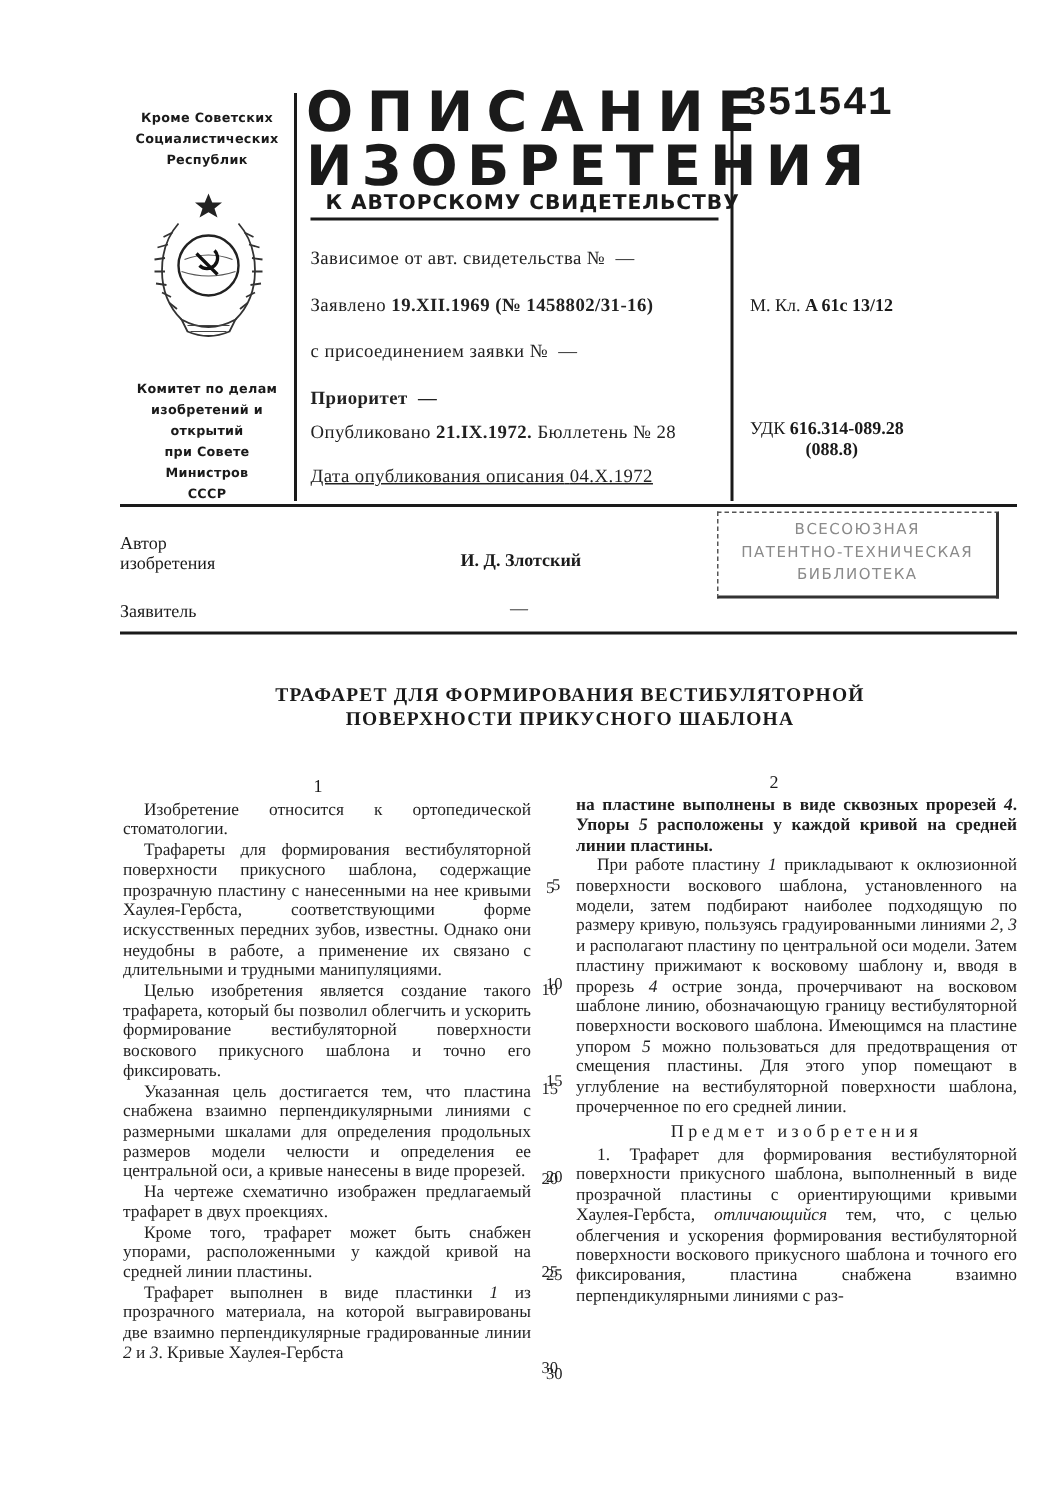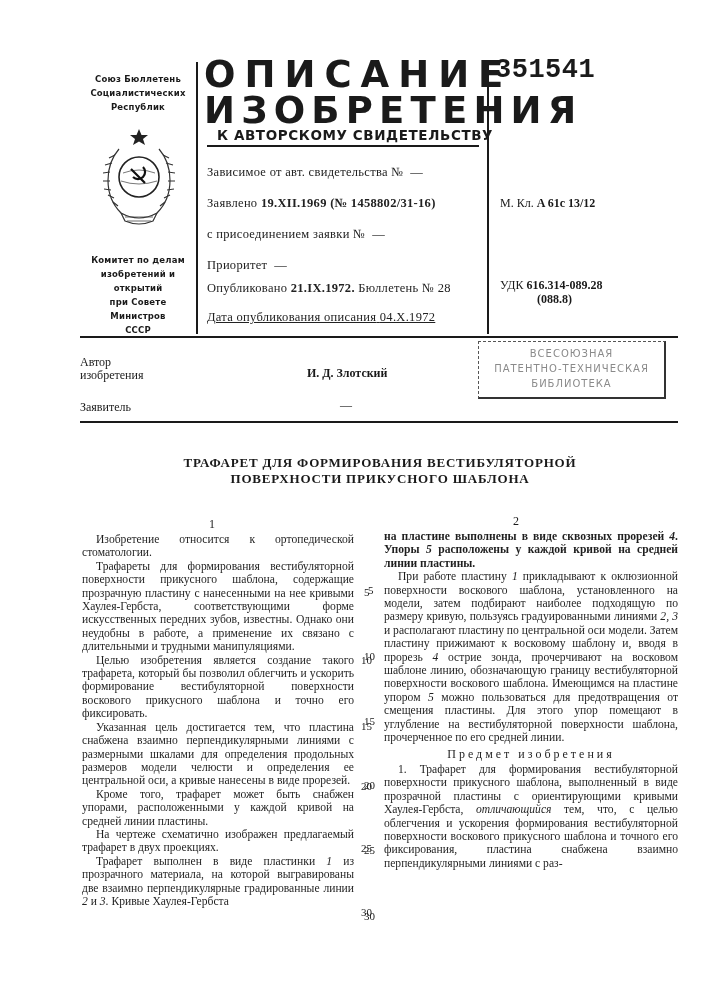--- a/index.html
+++ b/index.html
@@ -21,21 +21,21 @@
   .col p.noind { text-indent: 0; font-weight: bold; }
   .linenum { position: absolute; font-size: 11px; color: #222; }
   .stamp { left: 478px; top: 341px; width: 188px; height: 58px; border: 1px dashed #555; border-bottom: 2px solid #333; border-right: 2px solid #333; color: #8a8a8a; font-family: "DejaVu Sans", "Liberation Sans", sans-serif; font-size: 10px; text-align: center; line-height: 15px; letter-spacing: 1px; padding-top: 4px; box-sizing: border-box; }
   .section-head { text-align: center; letter-spacing: 3px; font-size: 12px; margin: 3px 0 2px 0; }
   i { font-style: italic; }
 </style>
 </head>
 <body>
 
 <div class="abs left-org sans" style="top:72px;">
-  <div>Союз Бюллетень</div>
+  <div>Кроме Советских</div>
   <div>Социалистических</div>
   <div>Республик</div>
 </div>
 
 <div class="abs" style="left:97px; top:125px; width:84px; height:108px;">
   <svg width="84" height="108" viewBox="0 0 84 108">
     <polygon points="42,4 44.5,10 51,10 46,14 48,20 42,16.5 36,20 38,14 33,10 39.5,10" fill="#222"></polygon>
     <g fill="none" stroke="#333" stroke-width="1.2">
       <path d="M22,24 C8,40 6,70 24,88"></path>
       <path d="M62,24 C76,40 78,70 60,88"></path>
@@ -71,21 +71,21 @@
   <span>Зависимое от авт. свидетельства №</span>&nbsp;&nbsp;<span>—</span>
 </div>
 <div class="abs meta-line" style="top:196px;">
   <span>Заявлено</span>
   <b>19.XII.1969</b>
   <b>(№ 1458802/31-16)</b>
 </div>
 <div class="abs meta-line" style="top:227px;">
   <span>с присоединением заявки №</span>&nbsp;&nbsp;<span>—</span>
 </div>
-<div class="abs meta-line" style="top:258px;">
+<div class="abs meta-line" style="top:258px;font-weight:bold;">
   <span>Приоритет</span>&nbsp;&nbsp;<span>—</span>
 </div>
 <div class="abs meta-line" style="top:281px;">
   <span>Опубликовано</span>
   <b>21.IX.1972.</b>
   <span>Бюллетень №</span>
   <span>28</span>
 </div>
 <div class="abs meta-line" style="top:310px;text-decoration:underline;">
   <span>Дата опубликования описания</span>
@@ -128,22 +128,22 @@
 </div>
 
 <div class="abs" style="left:209px; top:517px; font-size:12px;">1</div>
 <div class="abs" style="left:513px; top:514px; font-size:12px;">2</div>
 
 <div class="abs col" style="left:82px; top:533px; width:272px;">
   <p>Изобретение относится к ортопедической стоматологии.</p>
   <p>Трафареты для формирования вестибулятор­ной поверхности прикусного шаблона, содер­жащие прозрачную пластину с нанесенными на нее кривыми Хаулея-Гербста, соответству­ющими форме искусственных передних зубов, известны. Однако они неудобны в работе, а применение их связано с длительными и труд­ными манипуляциями.</p>
   <p>Целью изобретения является создание тако­го трафарета, который бы позволил облегчить и ускорить формирование вестибуляторной по­верхности воскового прикусного шаблона и точно его фиксировать.</p>
   <p>Указанная цель достигается тем, что пла­стина снабжена взаимно перпендикулярными линиями с размерными шкалами для опреде­ления продольных размеров модели челюсти и определения ее центральной оси, а кривые на­несены в виде прорезей.</p>
+  <p>На чертеже схематично изображен предла­гаемый трафарет в двух проекциях.</p>
   <p>Кроме того, трафарет может быть снабжен упорами, расположенными у каждой кривой на средней линии пластины.</p>
-  <p>На чертеже схематично изображен предла­гаемый трафарет в двух проекциях.</p>
   <p><span>Трафарет выполнен в виде пластинки </span><i>1</i><span> из прозрачного материала, на которой выграви­рованы две взаимно перпендикулярные гради­рованные линии </span><i>2</i><span> и </span><i>3</i><span>. Кривые Хаулея-Гербста</span></p>
 </div>
 
 <div class="linenum" style="left:364px; top:586px;">5</div>
 <div class="linenum" style="left:361px; top:654px;">10</div>
 <div class="linenum" style="left:361px; top:720px;">15</div>
 <div class="linenum" style="left:361px; top:780px;">20</div>
 <div class="linenum" style="left:361px; top:842px;">25</div>
 <div class="linenum" style="left:361px; top:906px;">30</div>
 

